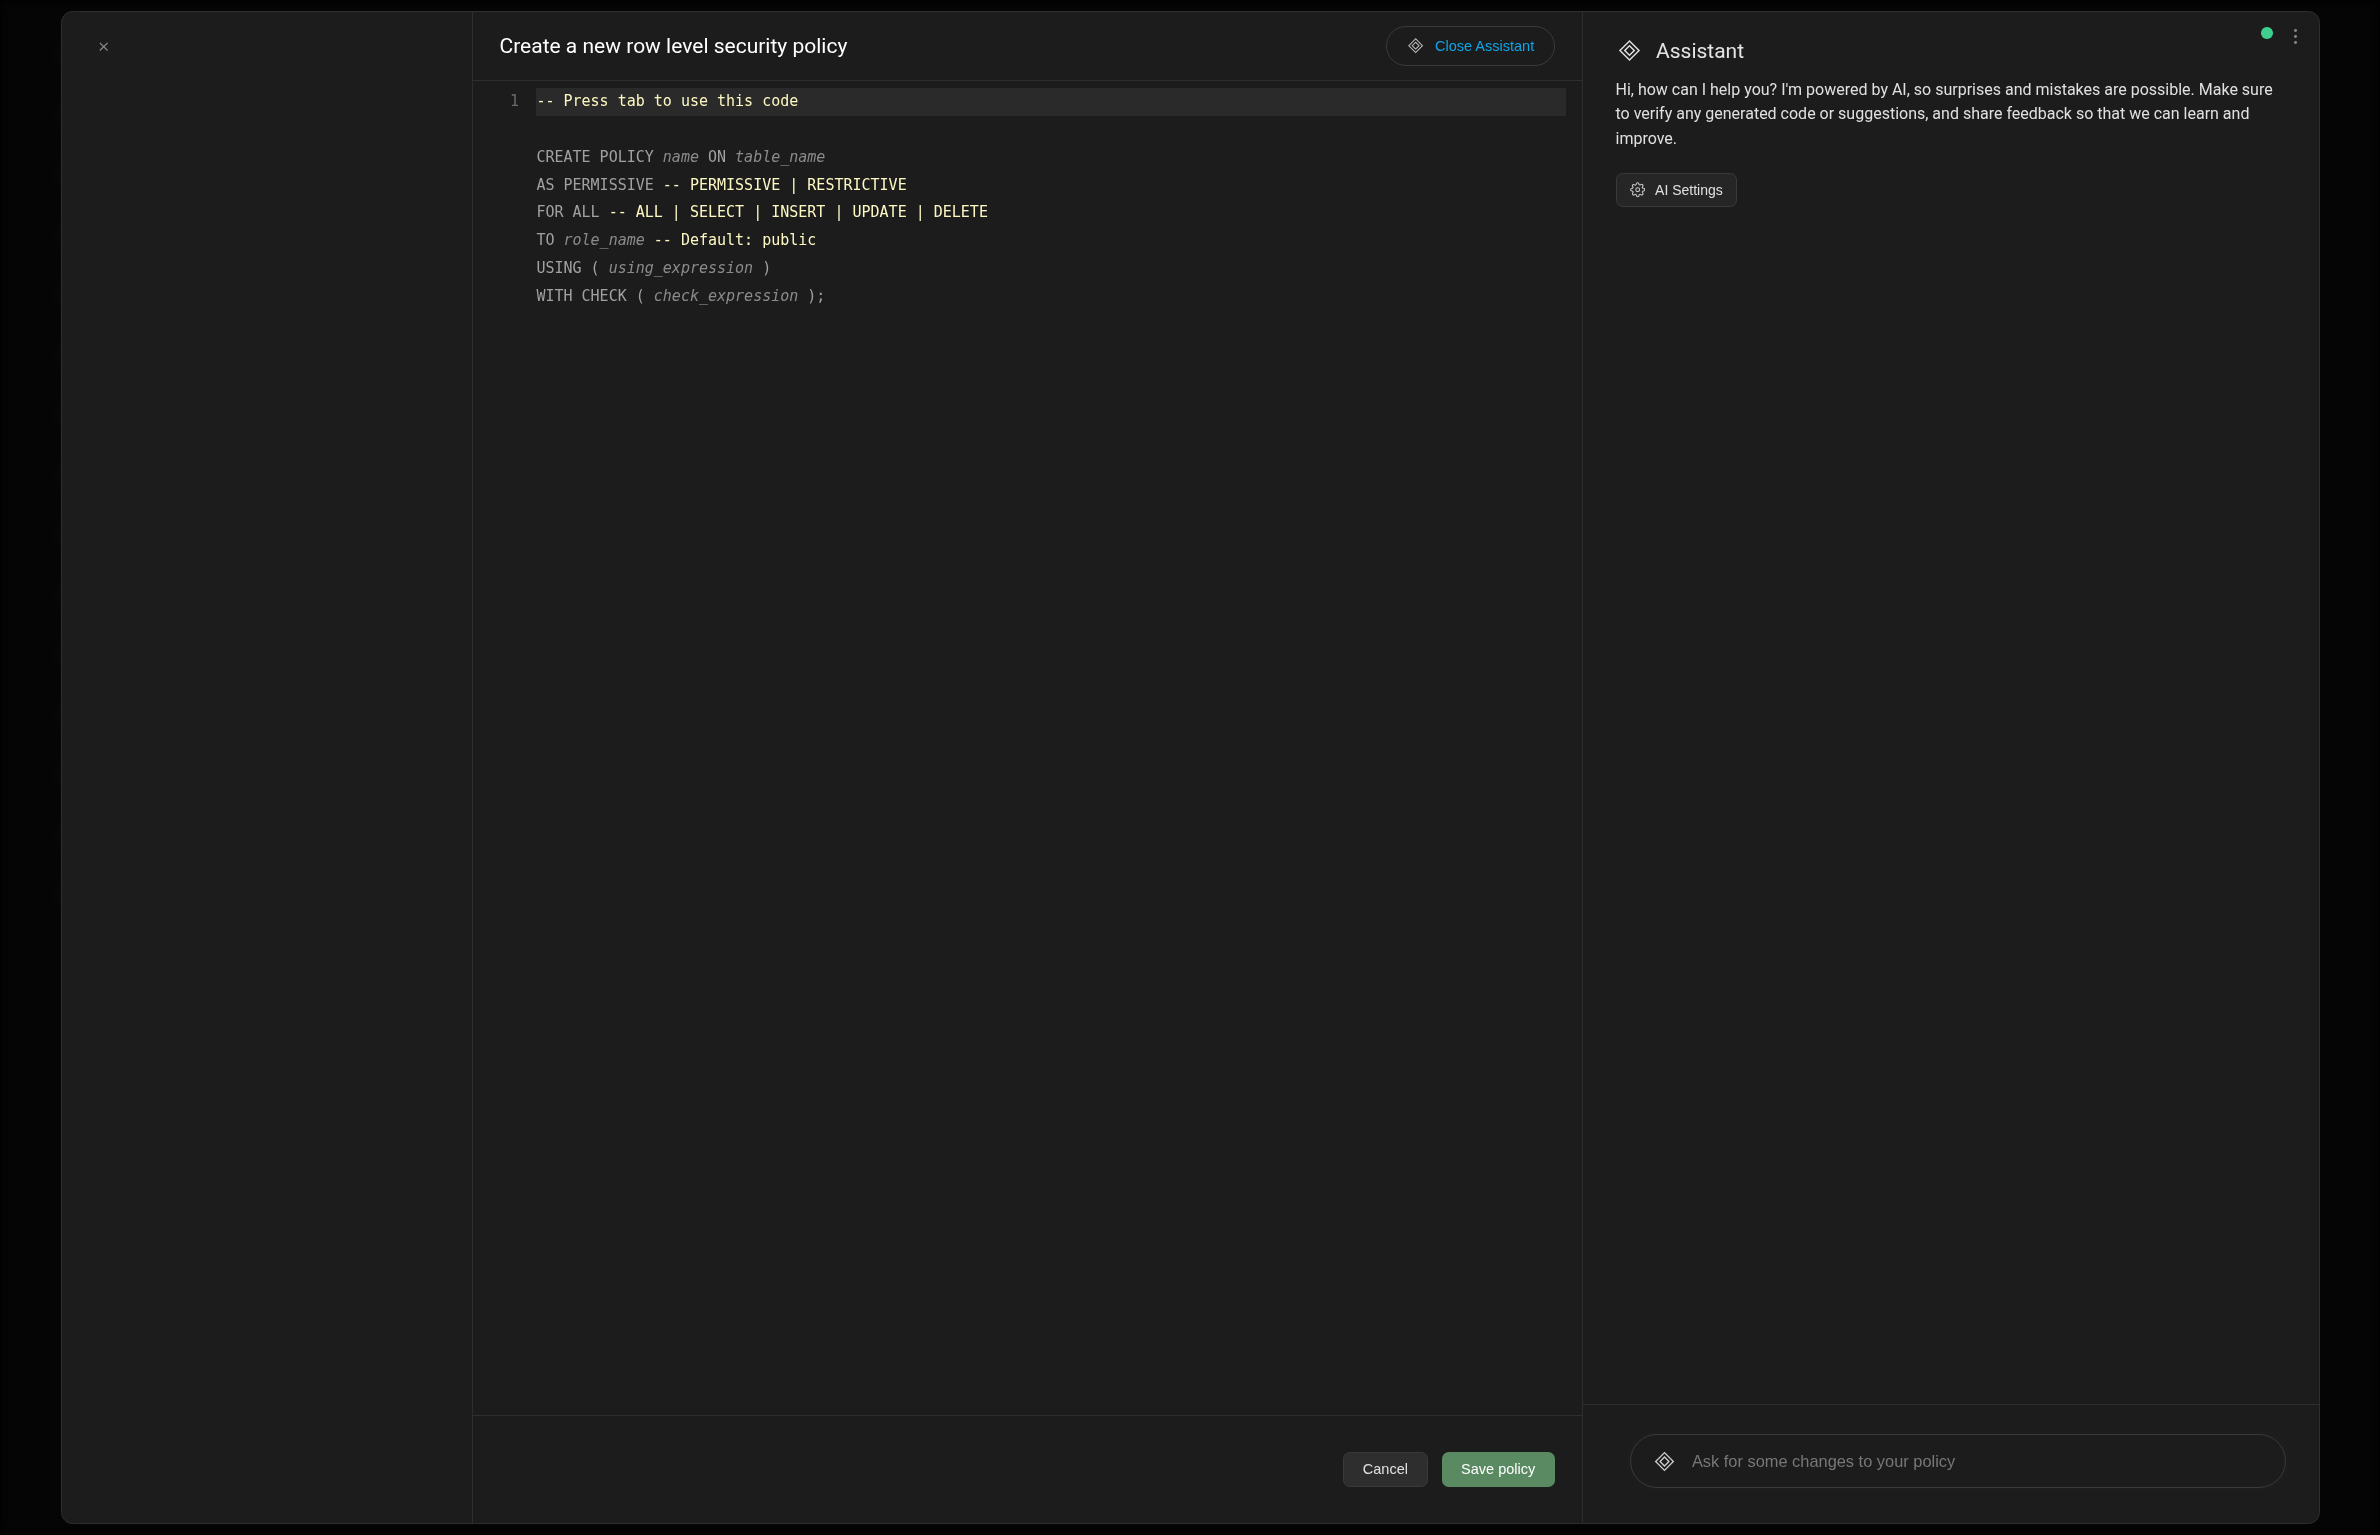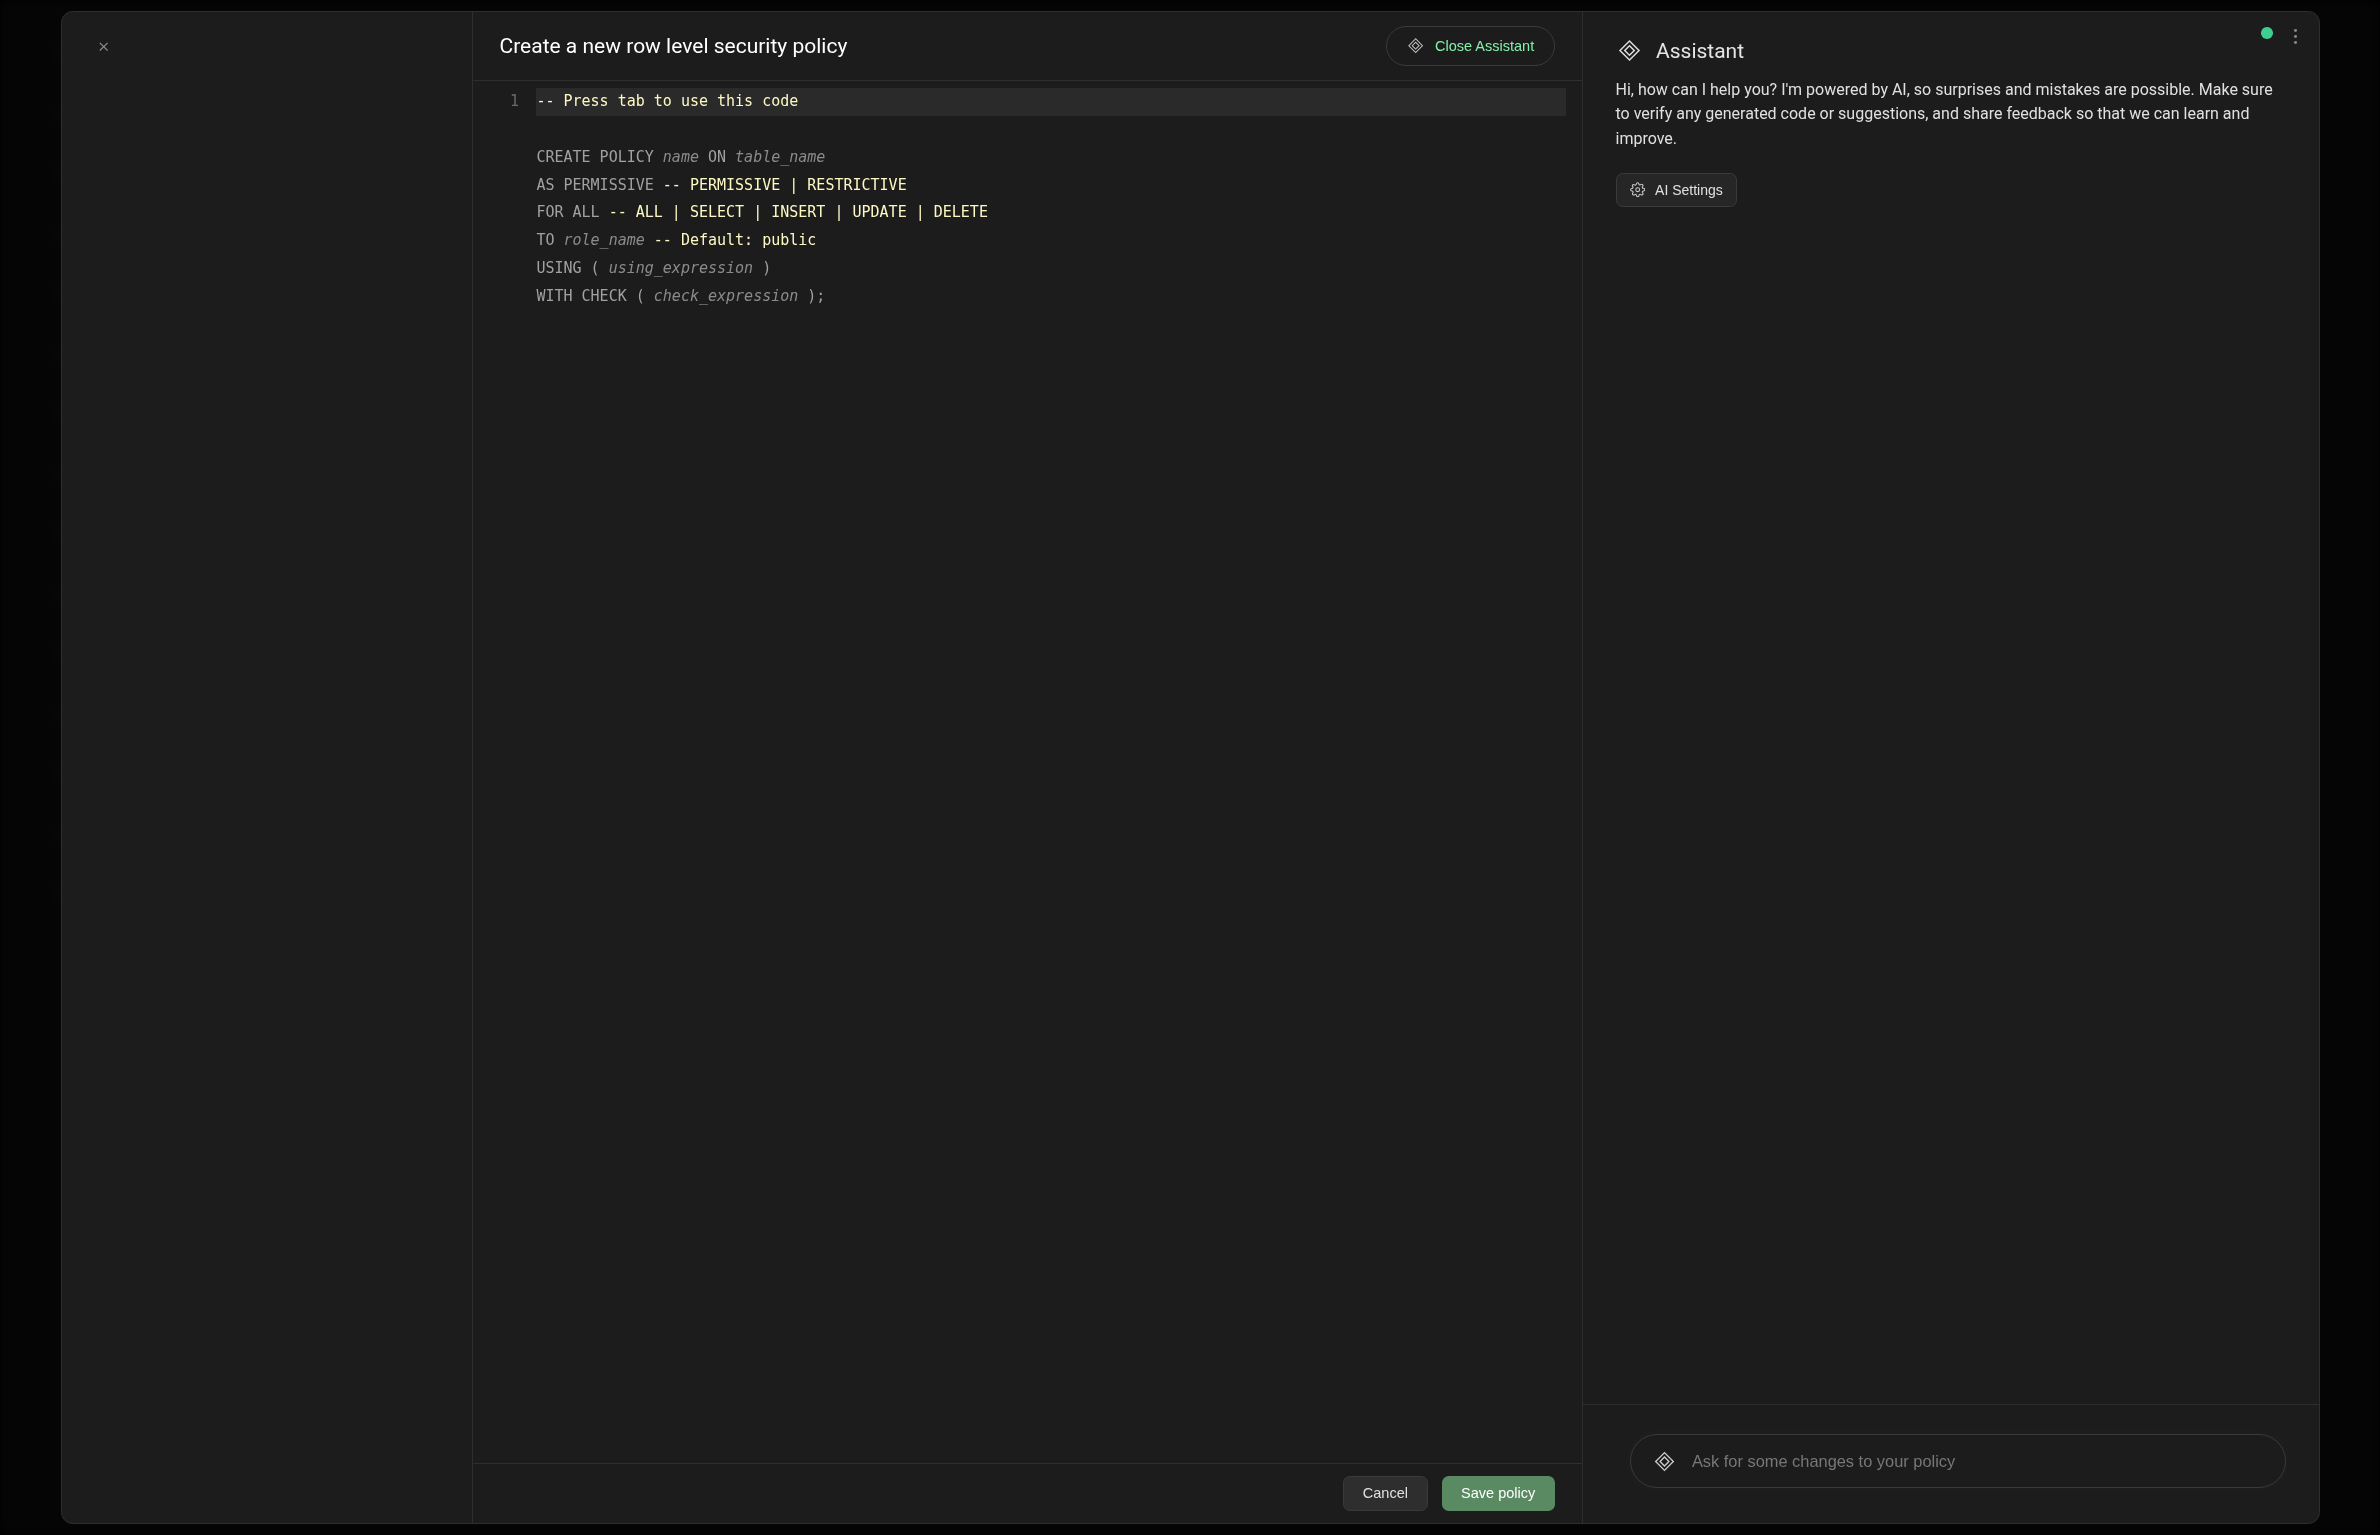--- a/index.html
+++ b/index.html
@@ -90,21 +90,21 @@
   font-size: 21px;
   font-weight: 400;
   color: #fff;
 }
 .close-assist-btn {
   display: flex;
   align-items: center;
   gap: 9.7px;
   background: transparent;
   border: 1px solid #3a3a3a;
-  color: #86efac;
+  color: #0ea5e9;
   padding: 9.7px 19.3px;
   border-radius: 21px;
   font-size: 14.5px;
   cursor: pointer;
 }
 .ai-icon {
   width: 19.3px; height: 19.3px;
   display: inline-flex; align-items: center; justify-content: center;
 }
 .ai-icon svg { width: 19.3px; height: 19.3px; }
@@ -136,21 +136,21 @@
   display: inline-block;
   width: 100%;
 }
 .code-body .comment { color: #fef9c3; }
 .code-body .kw { color: #a1a1a1; margin-top: 38px; }
 .code-body .ident { font-style: italic; color: #8b8b8b; }
 .center-footer {
   display: flex;
   justify-content: flex-end;
   gap: 13.5px;
-  padding: 12px 27px;
+  padding: 36px 27px;
   border-top: 1px solid #2e2e2e;
 }
 .btn {
   padding: 8.7px 19.3px;
   border-radius: 6.8px;
   font-size: 14.5px;
   cursor: pointer;
   border: none;
 }
 .btn-secondary {

